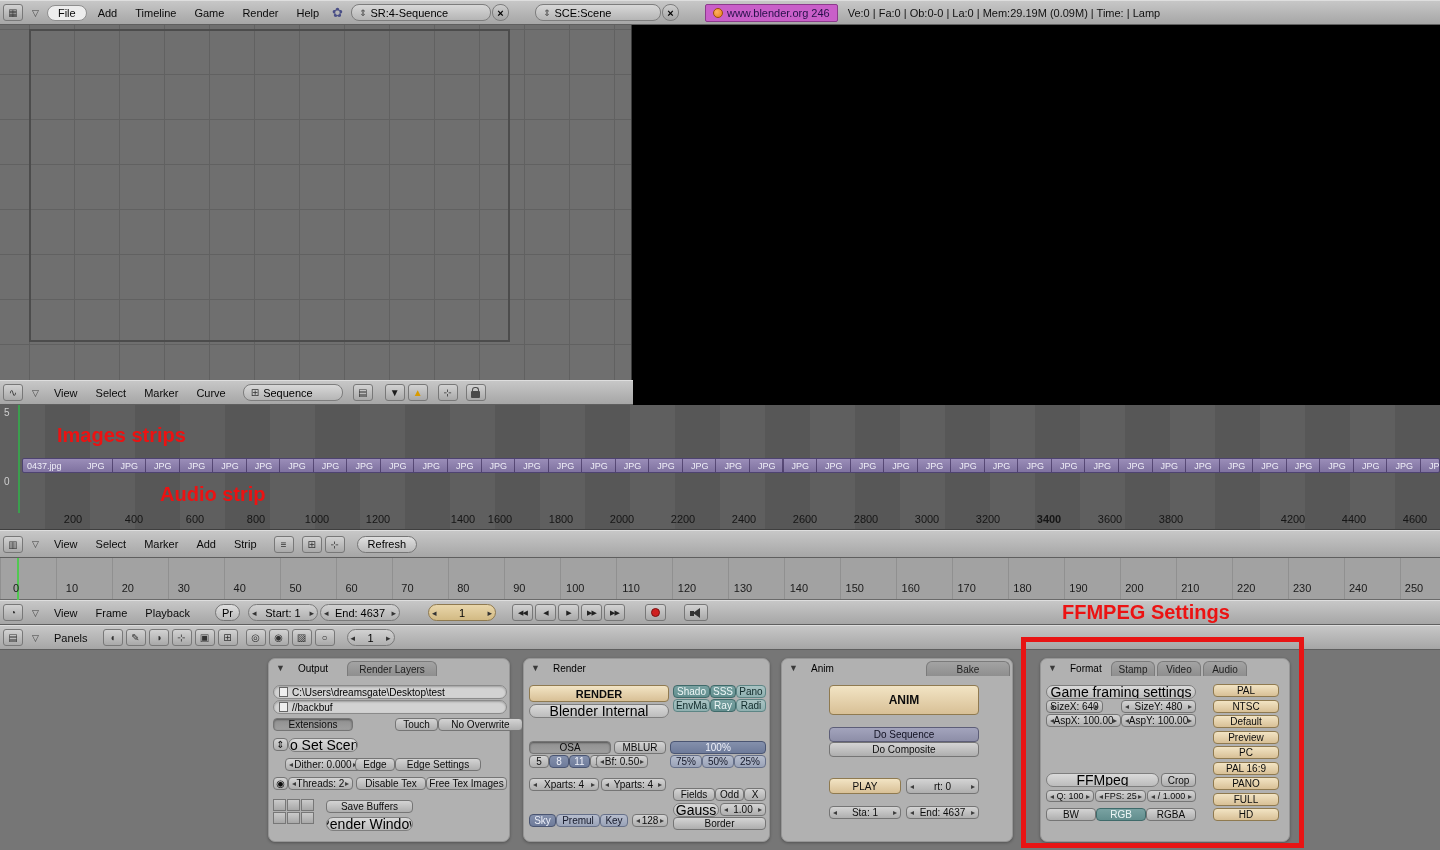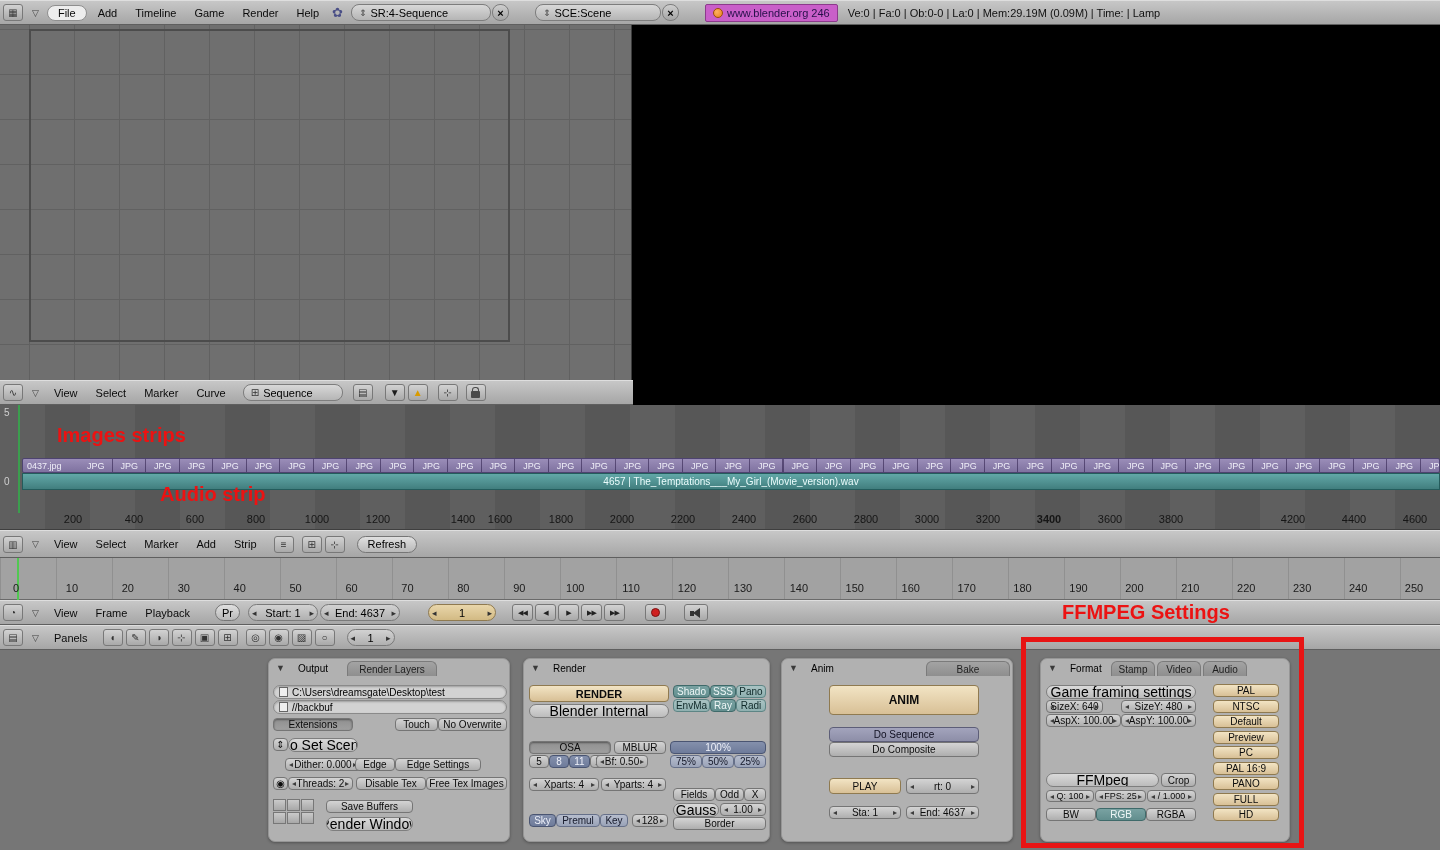--- a/index.html
+++ b/index.html
@@ -176,23 +176,20 @@
       <span class="jpg-label" style="left: 1137.6px;">JPG</span>
       <span class="jpg-label" style="left: 1171.15px;">JPG</span>
       <span class="jpg-label" style="left: 1204.7px;">JPG</span>
       <span class="jpg-label" style="left: 1238.25px;">JPG</span>
       <span class="jpg-label" style="left: 1271.8px;">JPG</span>
       <span class="jpg-label" style="left: 1305.35px;">JPG</span>
       <span class="jpg-label" style="left: 1338.9px;">JPG</span>
       <span class="jpg-label" style="left: 1372.45px;">JPG</span>
       <span class="jpg-label" style="left: 1406px;">JPG</span>
     </div>
-  <div class="audio-strip">
-      <span class="audio-label">4657 | The_Temptations___My_Girl_(Movie_version).wav</span>
-    </div>
   <div class="cfline"></div>
   <div id="strips-ruler">
       <span class="ruler-num" style="left: 73px;">200</span>
       <span class="ruler-num" style="left: 134px;">400</span>
       <span class="ruler-num" style="left: 195px;">600</span>
       <span class="ruler-num" style="left: 256px;">800</span>
       <span class="ruler-num" style="left: 317px;">1000</span>
       <span class="ruler-num" style="left: 378px;">1200</span>
       <span class="ruler-num" style="left: 463px; text-align: right;">1400</span>
       <span class="ruler-num" style="left: 500px;">1600</span>
@@ -351,21 +348,21 @@
     <div class="tf" style="left:4px;top:26px;width:234px">
         <span class="ficon"></span>
         <span>C:\Users\dreamsgate\Desktop\test</span>
       </div>
     <div class="tf" style="left:4px;top:41px;width:234px">
         <span class="ficon"></span>
         <span>//backbuf</span>
       </div>
     <div class="btn pressed" style="left:4px;top:59px;width:80px">Extensions</div>
     <div class="btn" style="left:126px;top:59px;width:43px">Touch</div>
-    <div class="btn" style="left:169px;top:59px;width:69px">No Overwrite</div>
+    <div class="btn" style="left:169px;top:59px;width:85px">No Overwrite</div>
     <div class="btn" style="left:4px;top:79px;width:15px">
         <span>⇕</span>
       </div>
     <div class="ddp" style="left:19px;top:79px;width:70px">No Set Scene</div>
     <div class="btn num" style="left:16px;top:99px;width:76px">Dither: 0.000</div>
     <div class="btn" style="left:86px;top:99px;width:40px">Edge</div>
     <div class="btn" style="left:126px;top:99px;width:86px">Edge Settings</div>
     <div class="btn" style="left:4px;top:118px;width:15px">
         <span>◉</span>
       </div>

